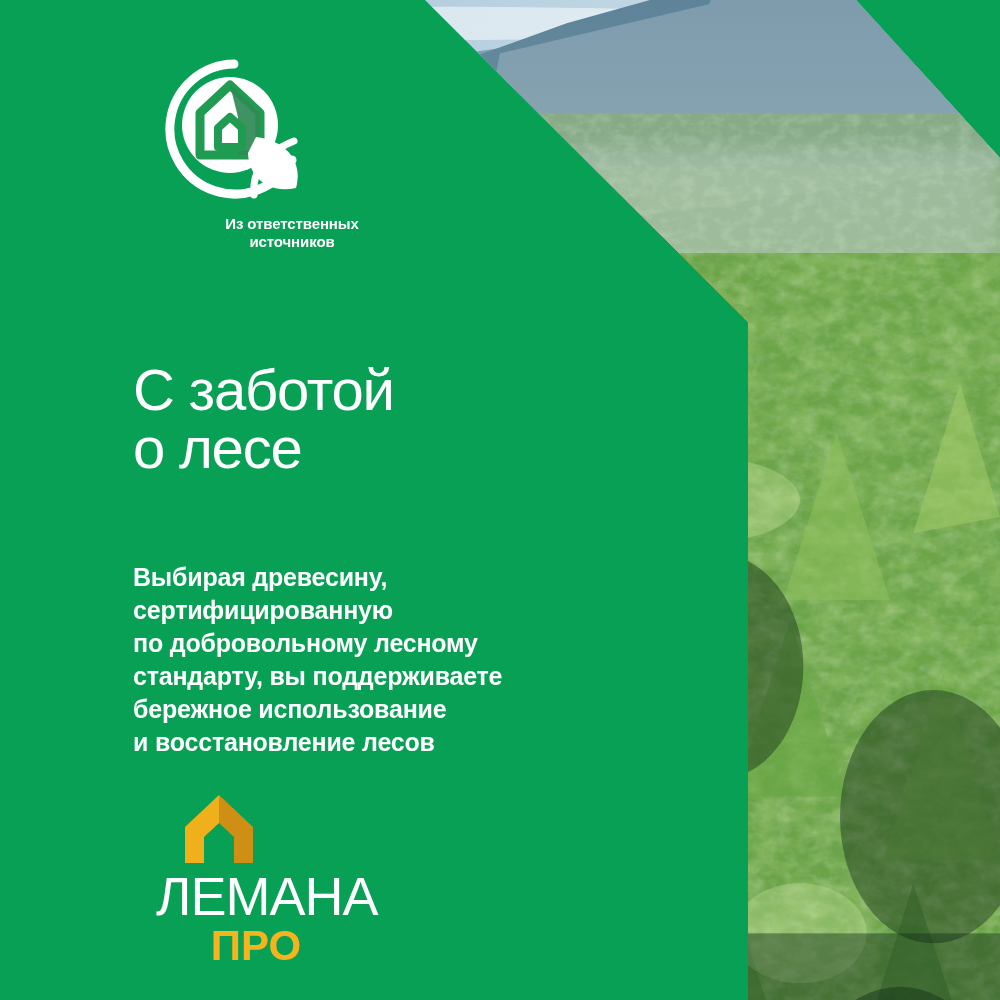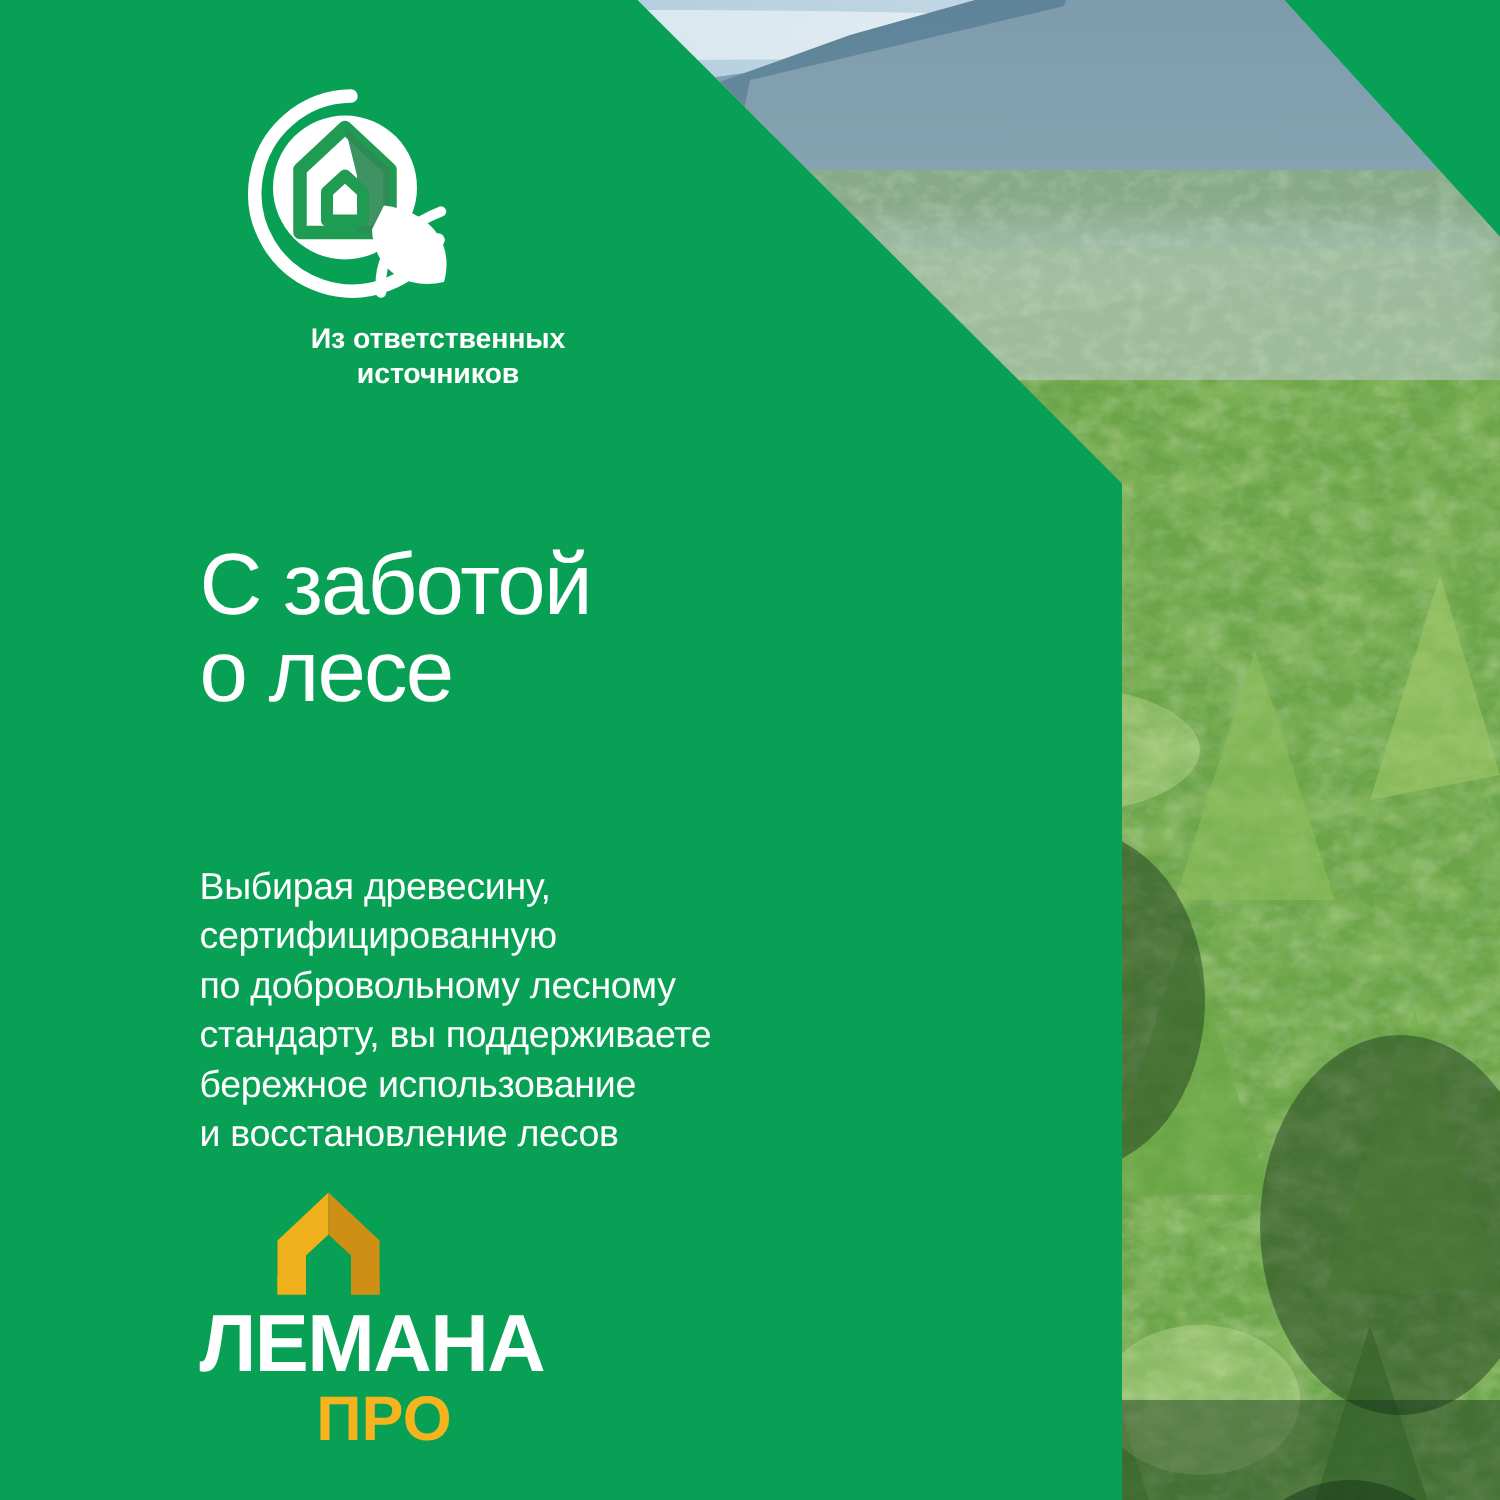--- a/index.html
+++ b/index.html
@@ -60,21 +60,21 @@
     width: 148px;
     height: 148px;
     margin-left: 28px;
     display: block;
   }
   #eco-caption {
     margin-top: 12px;
     width: 320px;
     text-align: center;
     color: #ffffff;
-    font-size: 19px;
+    font-size: 15px;
     font-weight: bold;
     line-height: 1.22;
     letter-spacing: -0.1px;
     white-space: pre-line;
   }
 
   
   #headline {
     position: absolute;
     left: 133px;
@@ -84,24 +84,24 @@
     font-weight: normal;
     line-height: 1.0;
     letter-spacing: -1.2px;
     white-space: pre-line;
   }
 
   
   #body-copy {
     position: absolute;
     left: 133px;
-    top: 550px;
+    top: 536px;
     color: #ffffff;
     font-size: 25px;
-    font-weight: normal;
+    font-weight: bold;
     line-height: 1.32;
     letter-spacing: -0.2px;
     white-space: pre-line;
   }
 
   
   #brand-logo {
     position: absolute;
     left: 133px;
     top: 793px;
@@ -114,24 +114,25 @@
     margin-left: 44px;
   }
   #brand-wordmark {
     margin-top: 4px;
     width: 200px;
   }
   #brand-name {
     display: block;
     color: #ffffff;
     font-size: 54px;
-    font-weight: bold;
+    font-weight: normal;
     letter-spacing: -1px;
     line-height: 1.0;
     font-stretch: condensed;
+    margin-left: 23px;
   }
   #brand-sub {
     display: block;
     color: #f5b41e;
     font-size: 42px;
     font-weight: bold;
     letter-spacing: 0px;
     line-height: 1.0;
     margin-top: 2px;
     margin-left: 46px;

